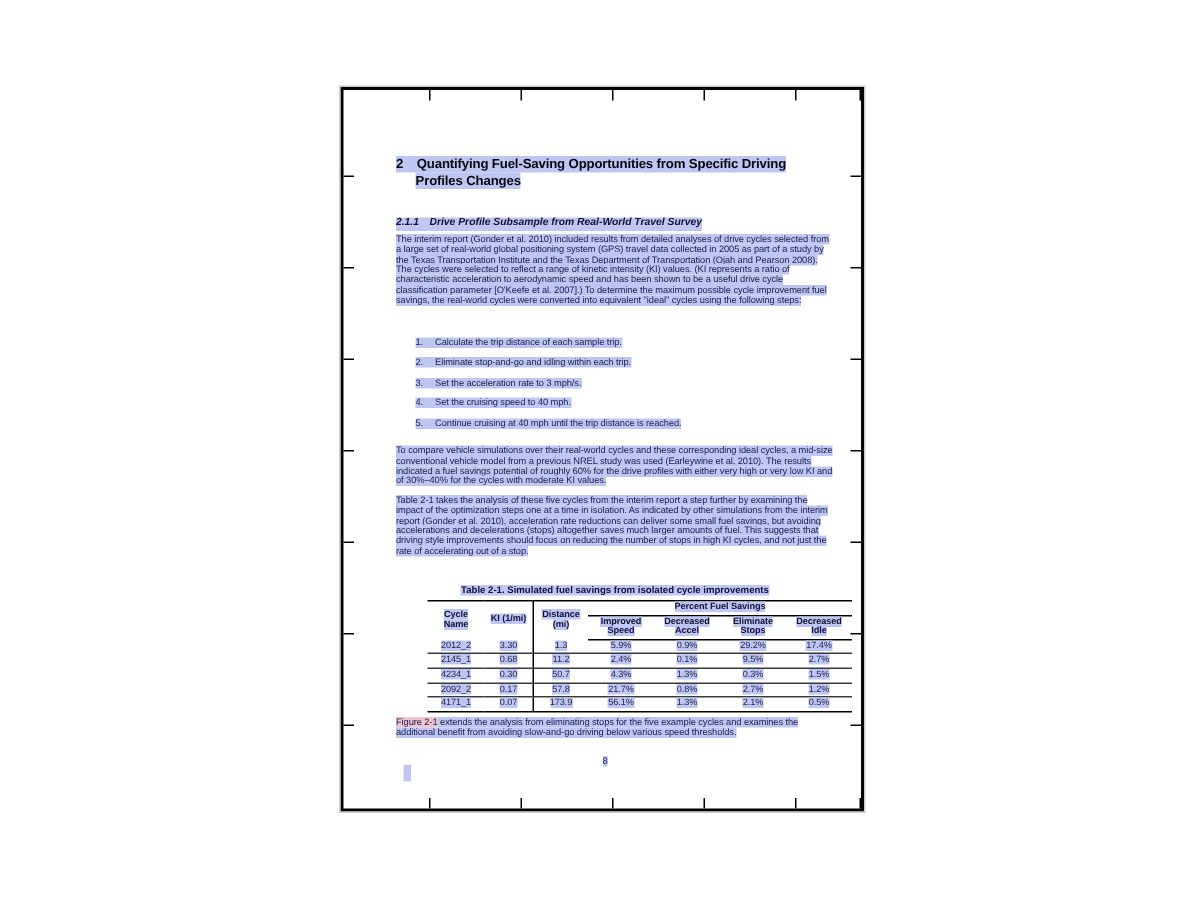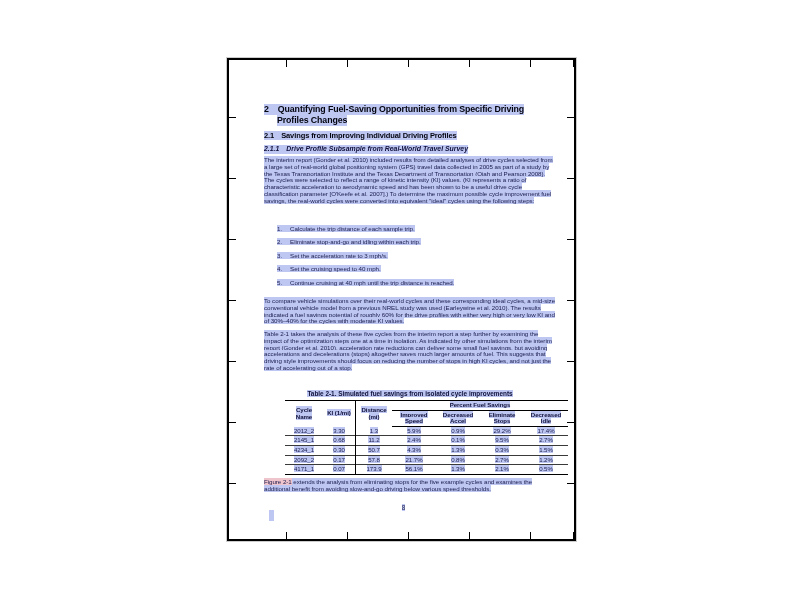--- a/index.html
+++ b/index.html
@@ -84,23 +84,20 @@
       <i class="tick vr" style="top:423px"></i>
     </span>
 
     
     <div class="block h1">
       <span class="hl-line"><span class="hnum">2</span><span class="hsp1"></span><span>Quantifying Fuel-Saving Opportunities from Specific Driving</span></span>
       <span class="hl-line ind">Profiles Changes</span>
     </div>
 
     
-    <div class="block h2">
-      <span class="hl-line"><span class="hnum">2.1</span><span class="hsp2"></span><span>Savings from Improving Individual Driving Profiles</span></span>
-    </div>
 
     
     <div class="block h3">
       <span class="hl-line"><span class="hnum">2.1.1</span><span class="hsp2"></span><span>Drive Profile Subsample from Real-World Travel Survey</span></span>
     </div>
 
     
     <div class="block para p1">
       <span class="hl">The interim report (Gonder et al. 2010) included results from detailed analyses of drive cycles selected from a large set of real-world global positioning system (GPS) travel data collected in 2005 as part of a study by the Texas Transportation Institute and the Texas Department of Transportation (Ojah and Pearson 2008). The cycles were selected to reflect a range of kinetic intensity (KI) values. (KI represents a ratio of characteristic acceleration to aerodynamic speed and has been shown to be a useful drive cycle classification parameter [O'Keefe et al. 2007].) To determine the maximum possible cycle improvement fuel savings, the real-world cycles were converted into equivalent "ideal" cycles using the following steps:</span>
     </div>

